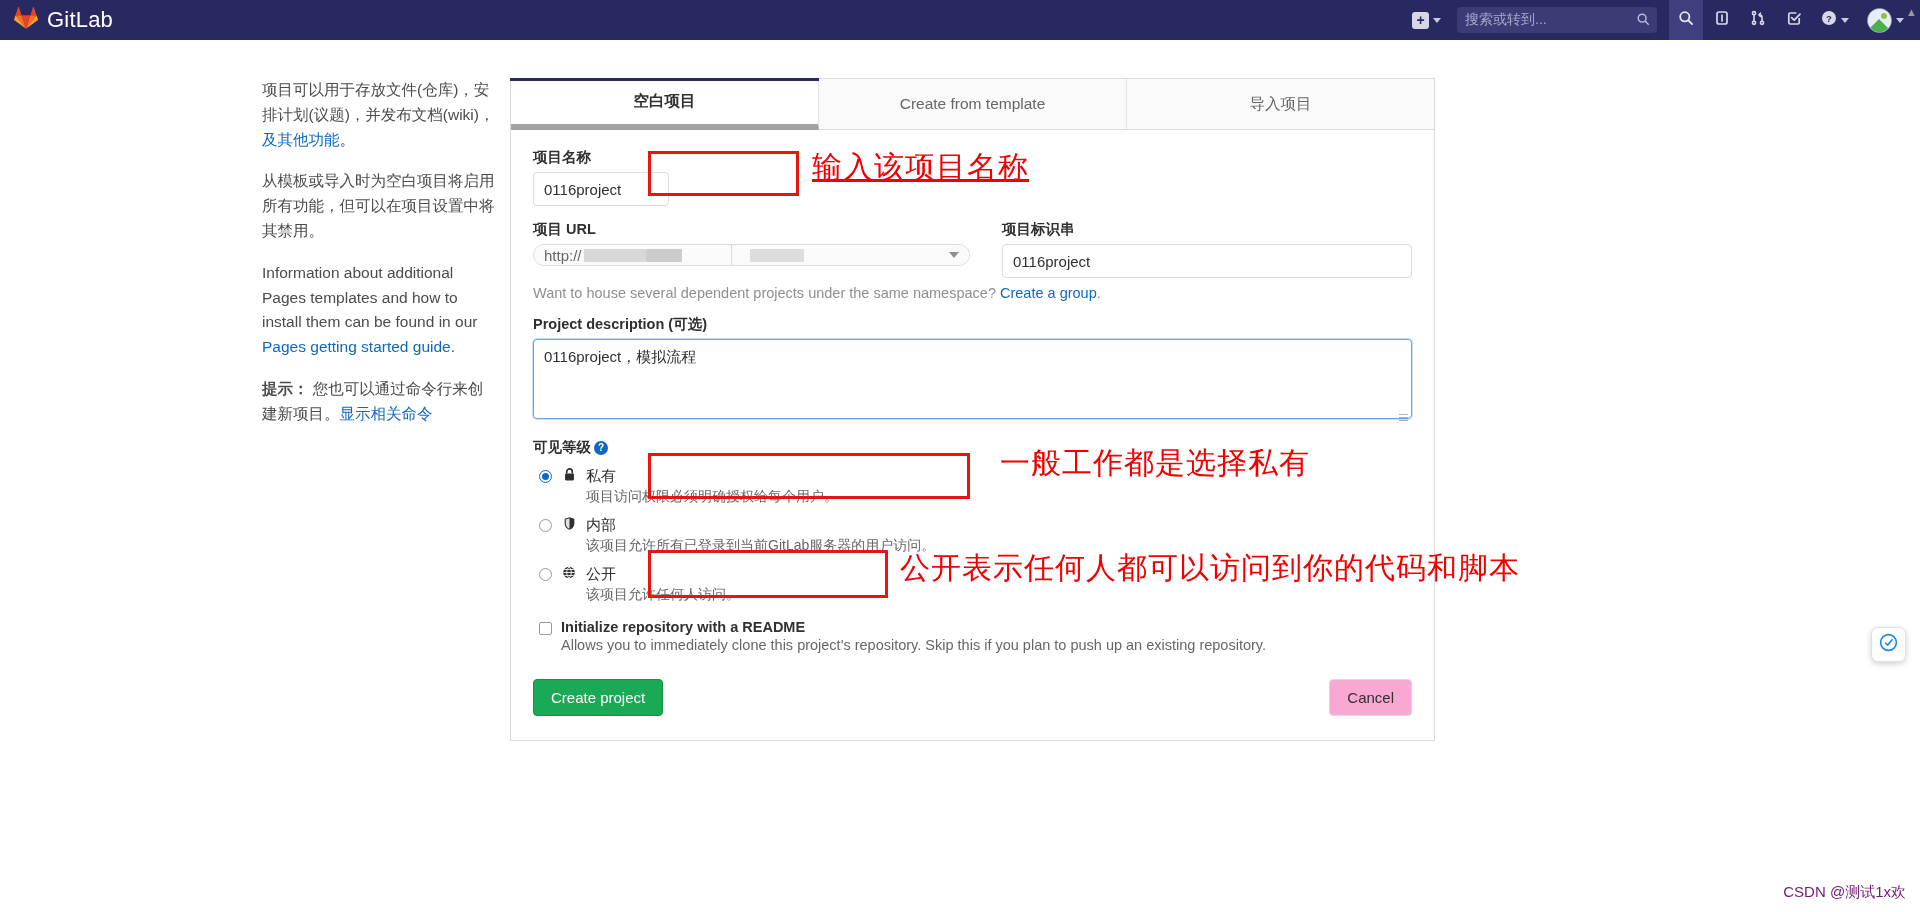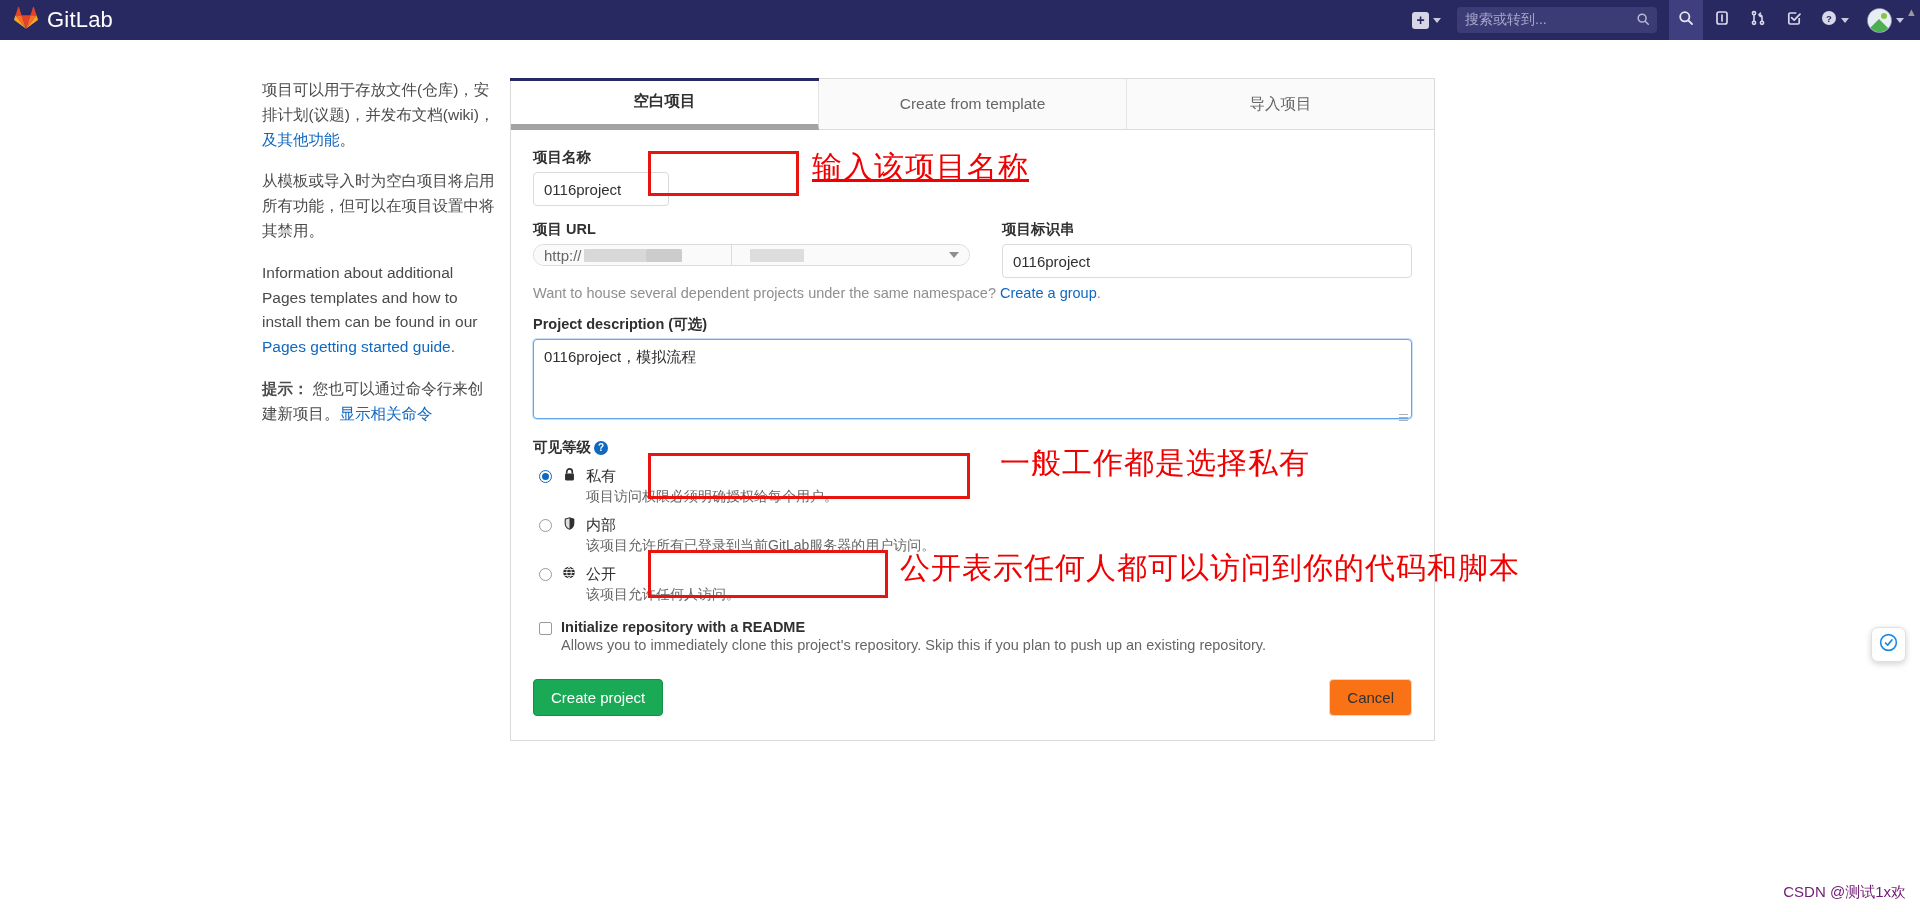--- a/index.html
+++ b/index.html
@@ -130,21 +130,21 @@
   .chkbox { width:13px;height:13px;border:1px solid #9a9a9a;background:#fff;border-radius:2px;margin-top:3px;flex:0 0 auto;}
   .chk-title { font-size:14.5px; font-weight:bold; color:#303030; }
   .chk-desc { font-size:14.5px; color:#666; margin-top:2px; }
 
   .btn-row { display:flex; align-items:center; justify-content:space-between; margin-top:26px; }
   .btn-create {
     background:#1aaa55; color:#fff; border:1px solid #168f48; border-radius:4px;
     padding:9px 17px; font-size:15px; cursor:pointer;
   }
   .btn-cancel {
-    background:#f97316; color:#303030; border:1px solid #dbdbdb; border-radius:4px;
+    background:#f9a8d4; color:#303030; border:1px solid #dbdbdb; border-radius:4px;
     padding:9px 17px; font-size:15px; cursor:pointer;
   }
 
   
   .anno-box { position:absolute; border:3px solid #e8140f; pointer-events:none; }
   .anno-text {
     position:absolute; color:#f00000; font-size:30px; letter-spacing:1px;
     font-family:"DejaVu Sans","Liberation Sans",sans-serif; white-space:nowrap; pointer-events:none;
   }
 

